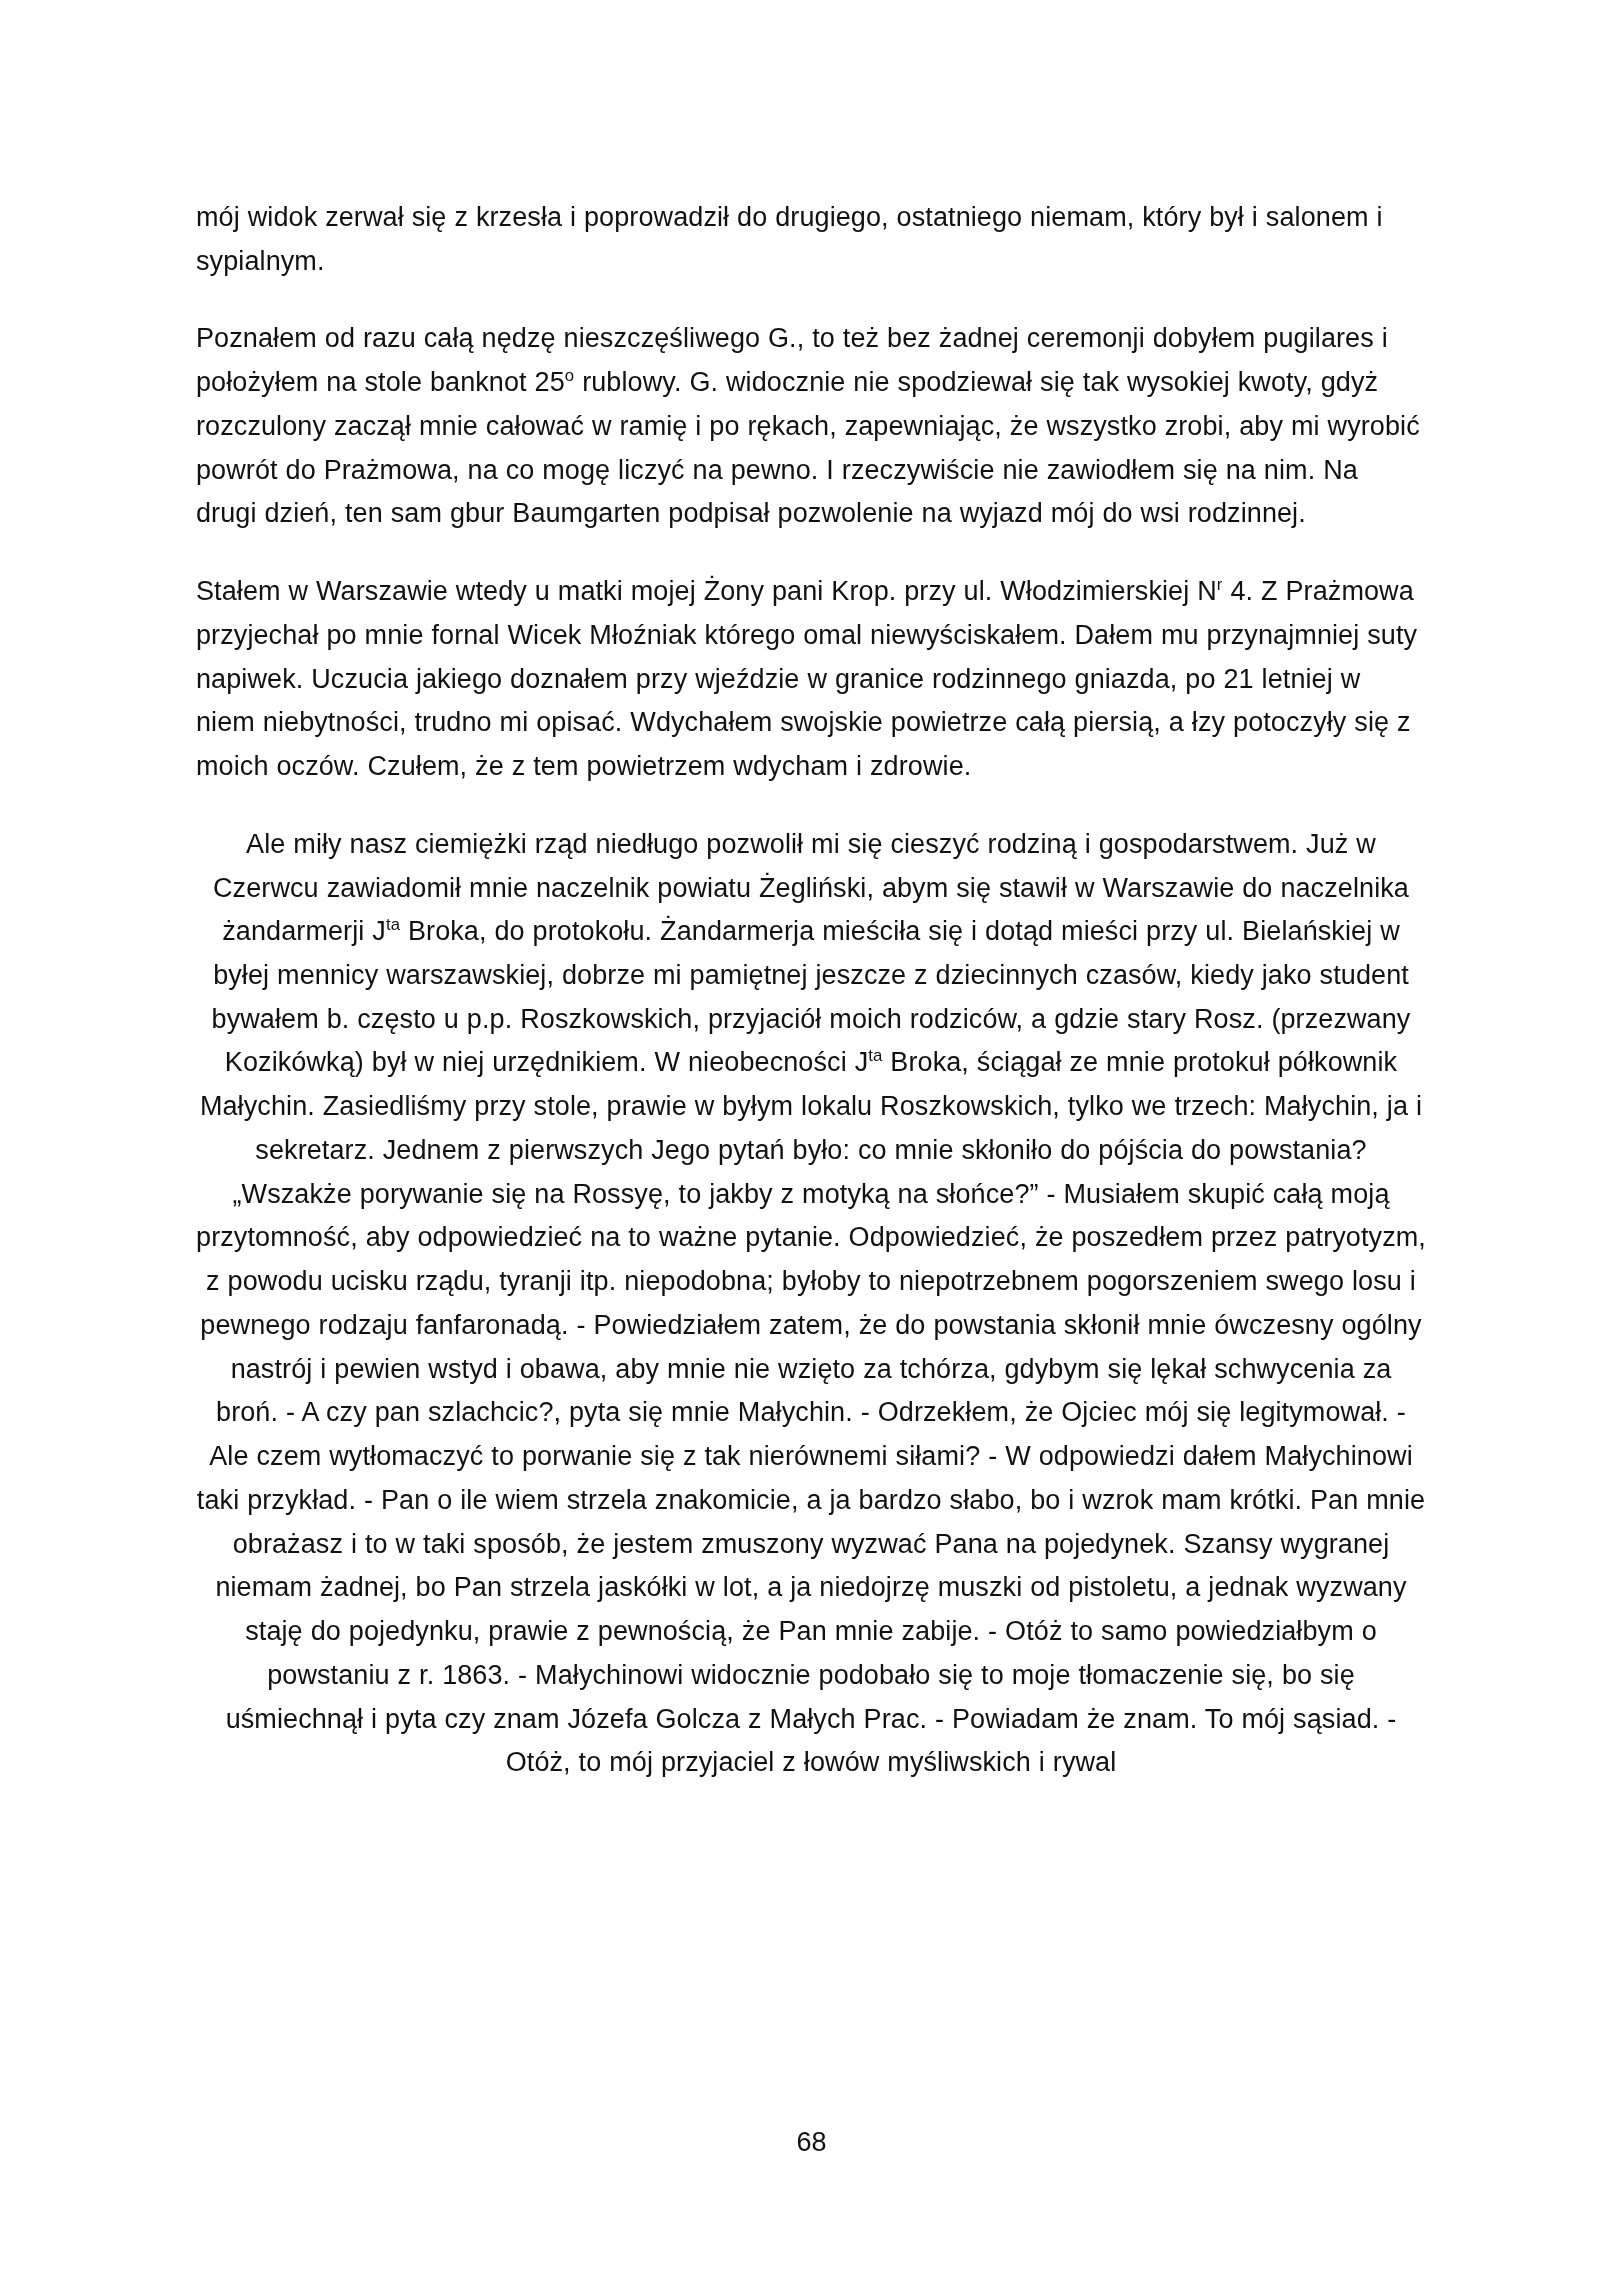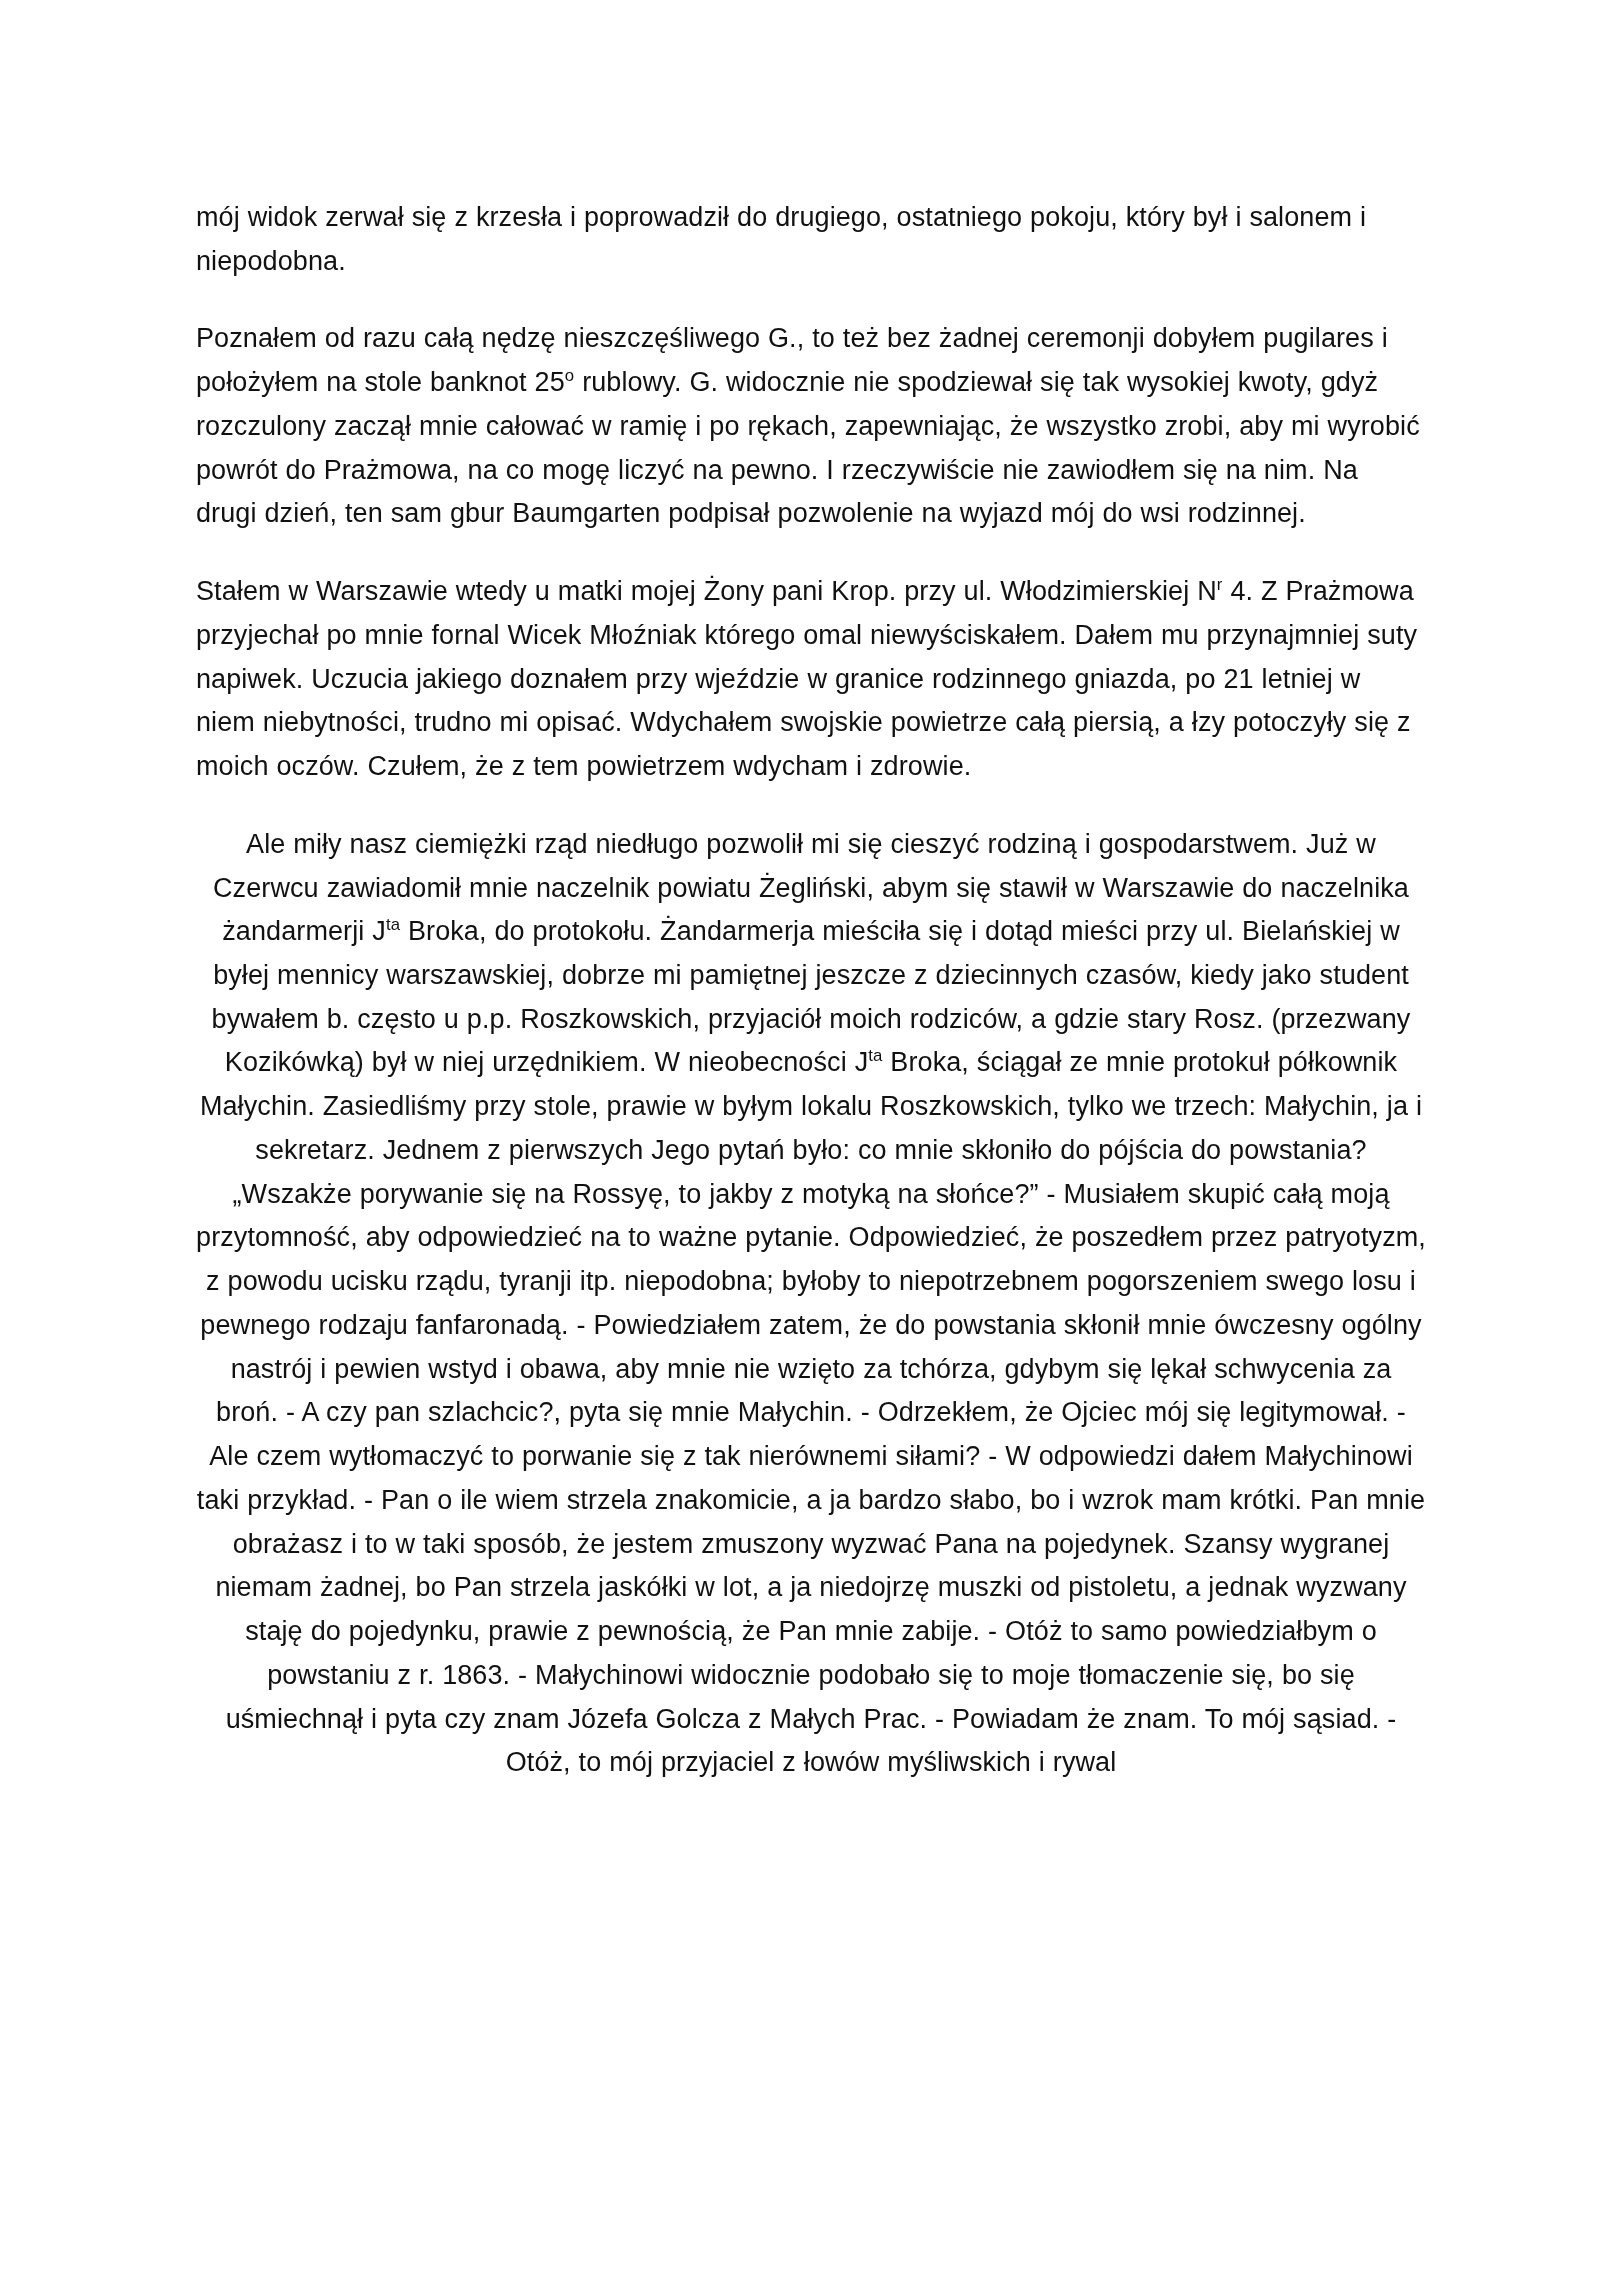--- a/index.html
+++ b/index.html
@@ -51,19 +51,20 @@
     font-size: 27px;
     line-height: 1;
     color: #111111;
   }
 </style>
 </head>
 <body>
 
 <div class="page">
   <div class="content">
-    <p class="para">mój widok zerwał się z krzesła i poprowadził do drugiego, ostatniego pokoju, który był i salonem i niepodobna.</p>
+    <p class="para">mój widok zerwał się z krzesła i poprowadził do drugiego, ostatniego niemam, który był i salonem i sypialnym.</p>
     <p class="para">Poznałem od razu całą nędzę nieszczęśliwego G., to też bez żadnej ceremonji dobyłem pugilares i położyłem na stole banknot 25<sup>o</sup> rublowy. G. widocznie nie spodziewał się tak wysokiej kwoty, gdyż rozczulony zaczął mnie całować w ramię i po rękach, zapewniając, że wszystko zrobi, aby mi wyrobić powrót do Prażmowa, na co mogę liczyć na pewno. I rzeczywiście nie zawiodłem się na nim. Na drugi dzień, ten sam gbur Baumgarten podpisał pozwolenie na wyjazd mój do wsi rodzinnej.</p>
     <p class="para">Stałem w Warszawie wtedy u matki mojej Żony pani Krop. przy ul. Włodzimierskiej N<sup>r</sup> 4. Z Prażmowa przyjechał po mnie fornal Wicek Młoźniak którego omal niewyściskałem. Dałem mu przynajmniej suty napiwek. Uczucia jakiego doznałem przy wjeździe w granice rodzinnego gniazda, po 21 letniej w niem niebytności, trudno mi opisać. Wdychałem swojskie powietrze całą piersią, a łzy potoczyły się z moich oczów. Czułem, że z tem powietrzem wdycham i zdrowie.</p>
     <p class="para">Ale miły nasz ciemiężki rząd niedługo pozwolił mi się cieszyć rodziną i gospodarstwem. Już w Czerwcu zawiadomił mnie naczelnik powiatu Żegliński, abym się stawił w Warszawie do naczelnika żandarmerji J<sup>ta</sup> Broka, do protokołu. Żandarmerja mieściła się i dotąd mieści przy ul. Bielańskiej w byłej mennicy warszawskiej, dobrze mi pamiętnej jeszcze z dziecinnych czasów, kiedy jako student bywałem b. często u p.p. Roszkowskich, przyjaciół moich rodziców, a gdzie stary Rosz. (przezwany Kozikówką) był w niej urzędnikiem. W nieobecności J<sup>ta</sup> Broka, ściągał ze mnie protokuł półkownik Małychin. Zasiedliśmy przy stole, prawie w byłym lokalu Roszkowskich, tylko we trzech: Małychin, ja i sekretarz. Jednem z pierwszych Jego pytań było: co mnie skłoniło do pójścia do powstania? „Wszakże porywanie się na Rossyę, to jakby z motyką na słońce?” - Musiałem skupić całą moją przytomność, aby odpowiedzieć na to ważne pytanie. Odpowiedzieć, że poszedłem przez patryotyzm, z powodu ucisku rządu, tyranji itp. niepodobna; byłoby to niepotrzebnem pogorszeniem swego losu i pewnego rodzaju fanfaronadą. - Powiedziałem zatem, że do powstania skłonił mnie ówczesny ogólny nastrój i pewien wstyd i obawa, aby mnie nie wzięto za tchórza, gdybym się lękał schwycenia za broń. - A czy pan szlachcic?, pyta się mnie Małychin. - Odrzekłem, że Ojciec mój się legitymował. - Ale czem wytłomaczyć to porwanie się z tak nierównemi siłami? - W odpowiedzi dałem Małychinowi taki przykład. - Pan o ile wiem strzela znakomicie, a ja bardzo słabo, bo i wzrok mam krótki. Pan mnie obrażasz i to w taki sposób, że jestem zmuszony wyzwać Pana na pojedynek. Szansy wygranej niemam żadnej, bo Pan strzela jaskółki w lot, a ja niedojrzę muszki od pistoletu, a jednak wyzwany staję do pojedynku, prawie z pewnością, że Pan mnie zabije. - Otóż to samo powiedziałbym o powstaniu z r. 1863. - Małychinowi widocznie podobało się to moje tłomaczenie się, bo się uśmiechnął i pyta czy znam Józefa Golcza z Małych Prac. - Powiadam że znam. To mój sąsiad. - Otóż, to mój przyjaciel z łowów myśliwskich i rywal</p>
   </div>
+  <div class="folio">68</div>
 </div>
 
 
 </body></html>

